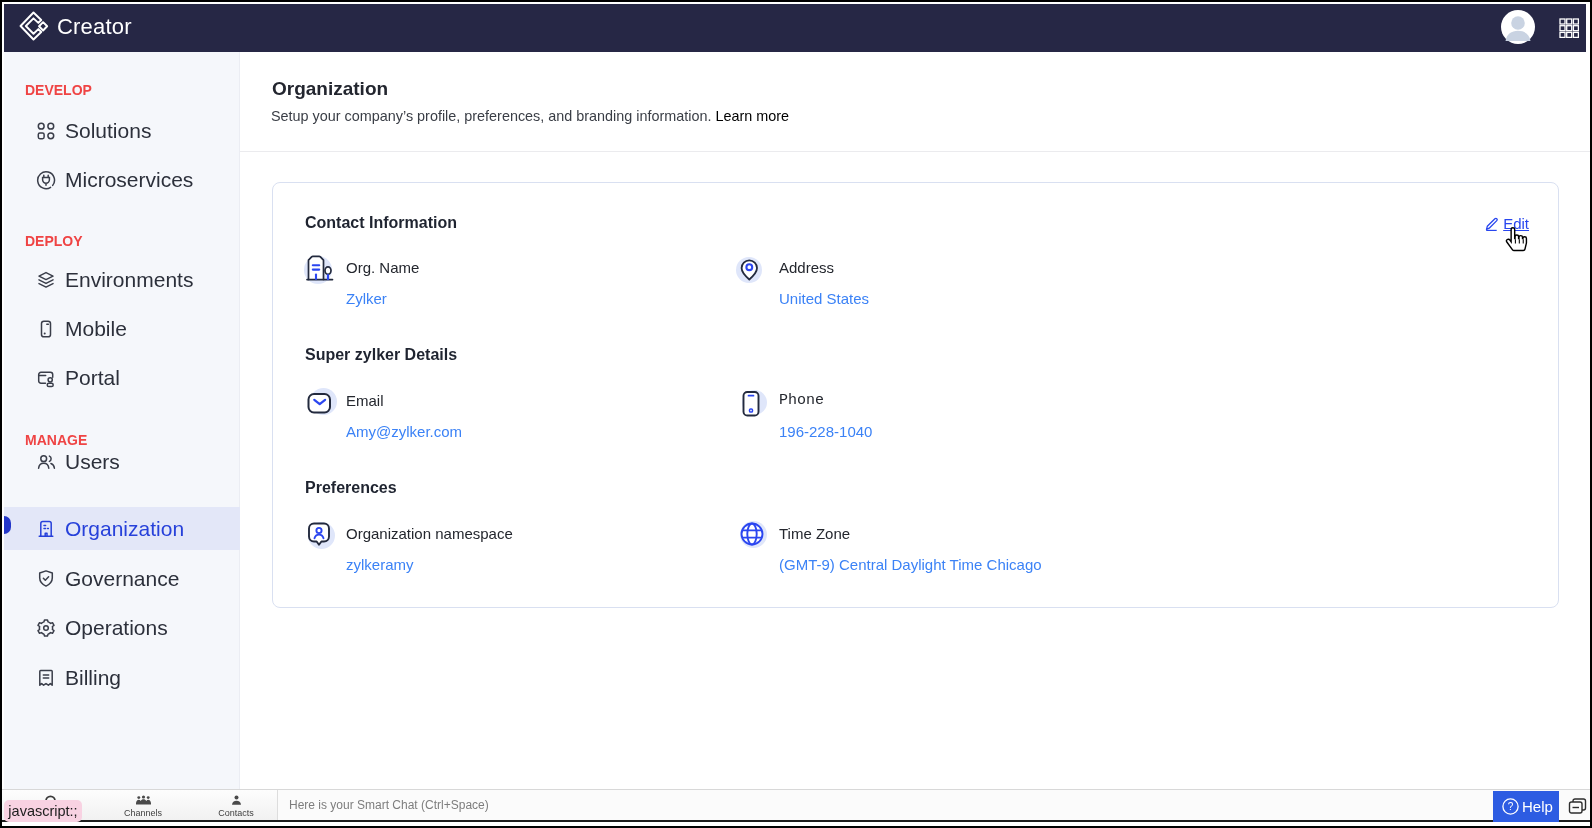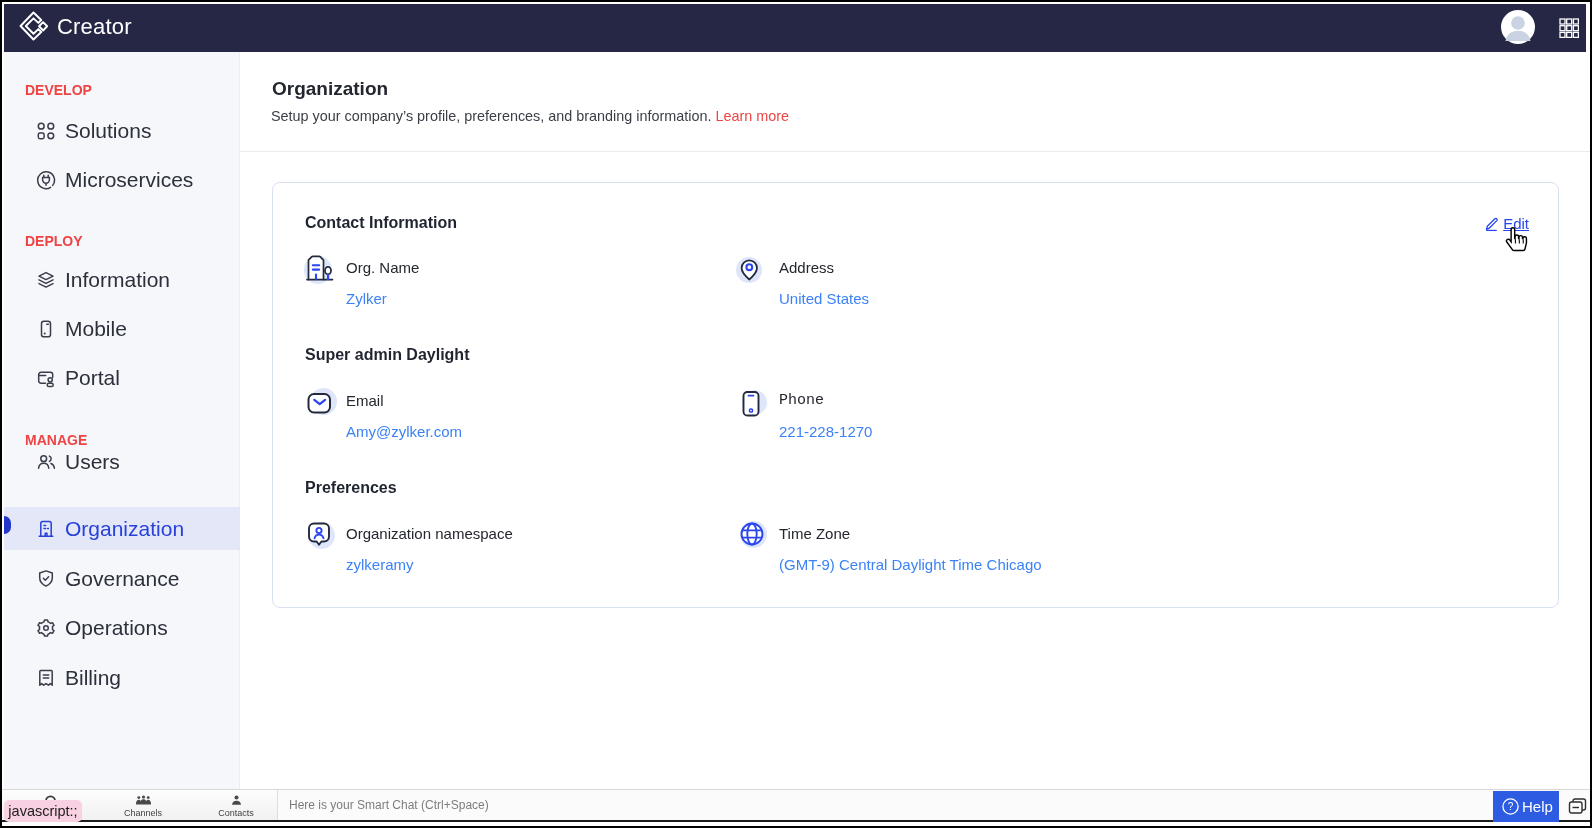--- a/index.html
+++ b/index.html
@@ -20,21 +20,21 @@
   .navitem { position:absolute; left:0; width:236px; height:44px; }
   .navitem .nicon { position:absolute; left:32px; top:12px; }
   .navitem .nlabel { position:absolute; left:61px; top:12px; font-size:21px; line-height:20px; color:#2c303b; }
   #nav-org { background:#e3e7f8; height:43px; }
   #nav-org .nlabel { color:#2741da; }
   #orgpointer { position:absolute; left:0px; top:464px; width:7px; height:18px; background:#2336c9; border-radius:0 9px 9px 0; }
 
   
   #h1 { position:absolute; left:272px; top:78px; font-size:19px; font-weight:bold; color:#23262f; }
   #sub { position:absolute; left:271px; top:108px; font-size:14.4px; color:#3a3e46; }
-  #sub a { color:#ef4444; text-decoration:none; }
+  #sub a { color:#000000; text-decoration:none; }
   #hr1 { position:absolute; left:240px; top:151px; width:1350px; height:1px; background:#ebebee; }
 
   
   #card { position:absolute; left:272px; top:182px; width:1287px; height:426px; background:#fff; border:1px solid #d9e0f1; border-radius:8px; }
   .cardsec { position:absolute; left:32px; font-size:16px; font-weight:bold; color:#1f2430; }
   .ficon { position:absolute; width:40px; height:34px; }
   .blob { position:absolute; border-radius:50%; background:#dfe6fa; }
   .ficon svg { position:absolute; left:0; top:0; }
   .flabel { position:absolute; font-size:15px; line-height:18px; color:#24272e; }
   .fvalue { position:absolute; font-size:15px; line-height:18px; color:#3b82f6; }
@@ -107,21 +107,21 @@
     </div>
     <div class="sechead" style="top:181px;">DEPLOY</div>
     <div class="navitem" style="top:206px;">
       <svg class="nicon" width="20" height="20" viewBox="0 0 20 20">
           <g fill="none" stroke="#3a3e4a" stroke-width="1.5" stroke-linejoin="round" stroke-linecap="round">
             <path d="M10 2.6 17 6.1 10 9.6 3 6.1Z"></path>
             <path d="M3 9.9l7 3.5 7-3.5"></path>
             <path d="M3 13.6l7 3.5 7-3.5"></path>
           </g>
         </svg>
-      <div class="nlabel">Information</div>
+      <div class="nlabel">Environments</div>
     </div>
     <div class="navitem" style="top:255px;">
       <svg class="nicon" width="20" height="20" viewBox="0 0 20 20">
           <g fill="none" stroke="#3a3e4a" stroke-width="1.5" stroke-linecap="round">
             <rect x="5.5" y="2.2" width="9" height="15.6" rx="2.4"></rect>
             <path d="M10.8 5.2h1.6"></path>
             <circle cx="8.7" cy="14.6" r="1" fill="#3a3e4a" stroke="none"></circle>
           </g>
         </svg>
       <div class="nlabel">Mobile</div>
@@ -234,42 +234,42 @@
     <div class="ficon" style="left:462px; top:70px;">
       <div class="blob" style="left:1px; top:4px; width:26px; height:26px;"></div>
       <svg width="34" height="30" viewBox="0 0 34 30">
         <path d="M14.3 28c-4.8-4.1-7.7-7.9-7.7-11.4a7.7 7.7 0 1 1 15.4 0c0 3.5-2.9 7.3-7.7 11.4z" fill="#fff" stroke="#232a3e" stroke-width="1.8" stroke-linejoin="round" transform="translate(0,-1.5)"></path>
         <circle cx="14.3" cy="14.2" r="2.9" fill="none" stroke="#2b46f0" stroke-width="2.1"></circle>
       </svg>
     </div>
     <div class="flabel" style="left:506px; top:76px;">Address</div>
     <div class="fvalue" style="left:506px; top:107px;">United States</div>
 
-    <div class="cardsec" style="top:163px;">Super admin Daylight</div>
+    <div class="cardsec" style="top:163px;">Super zylker Details</div>
 
     <div class="ficon" style="left:31px; top:204px;">
       <div class="blob" style="left:6px; top:1px; width:27px; height:27px;"></div>
       <svg width="32" height="30" viewBox="0 0 32 30">
         <rect x="4.5" y="7" width="21.5" height="18.5" rx="5.5" fill="#fff" stroke="#232a3e" stroke-width="2"></rect>
         <path d="M10.3 12.8l5.4 4.4 5.4-4.4" fill="none" stroke="#2b46f0" stroke-width="2.2" stroke-linecap="round" stroke-linejoin="round"></path>
       </svg>
     </div>
     <div class="flabel" style="left:73px; top:209px;">Email</div>
     <div class="fvalue" style="left:73px; top:240px;">Amy@zylker.com</div>
 
     <div class="ficon" style="left:462px; top:205px;">
       <div class="blob" style="left:7px; top:2px; width:25px; height:25px;"></div>
       <svg width="32" height="30" viewBox="0 0 32 30">
         <rect x="8.5" y="4" width="15" height="23.5" rx="3.8" fill="#fff" stroke="#232a3e" stroke-width="1.9"></rect>
         <path d="M13.5 7.7h5" stroke="#2b46f0" stroke-width="1.7" stroke-linecap="round"></path>
         <rect x="14.5" y="21" width="3" height="3" rx="1.1" fill="none" stroke="#2b46f0" stroke-width="1.5"></rect>
       </svg>
     </div>
     <div class="flabel" style="left:506px; top:209px;font-family:Liberation Mono, monospace;">Phone</div>
-    <div class="fvalue" style="left:506px; top:240px;">221-228-1270</div>
+    <div class="fvalue" style="left:506px; top:240px;">196-228-1040</div>
 
     <div class="cardsec" style="top:296px;">Preferences</div>
 
     <div class="ficon" style="left:30px; top:337px;">
       <div class="blob" style="left:5px; top:2px; width:27px; height:27px;"></div>
       <svg width="32" height="30" viewBox="0 0 32 30">
         <path d="M11 3.5h10c2.8 0 5 2.2 5 5v8c0 2.8-2.2 5-5 5h-2.6L16 24.7l-2.4-3.2H11c-2.8 0-5-2.2-5-5v-8c0-2.8 2.2-5 5-5z" fill="#fff" stroke="#232a3e" stroke-width="1.9" stroke-linejoin="round"></path>
         <g fill="none" stroke="#2b46f0" stroke-width="1.9" stroke-linecap="round">
           <circle cx="16" cy="10.5" r="2.6"></circle>
           <path d="M11.5 18.3c.6-2.3 2.4-3.7 4.5-3.7s3.9 1.4 4.5 3.7"></path>

